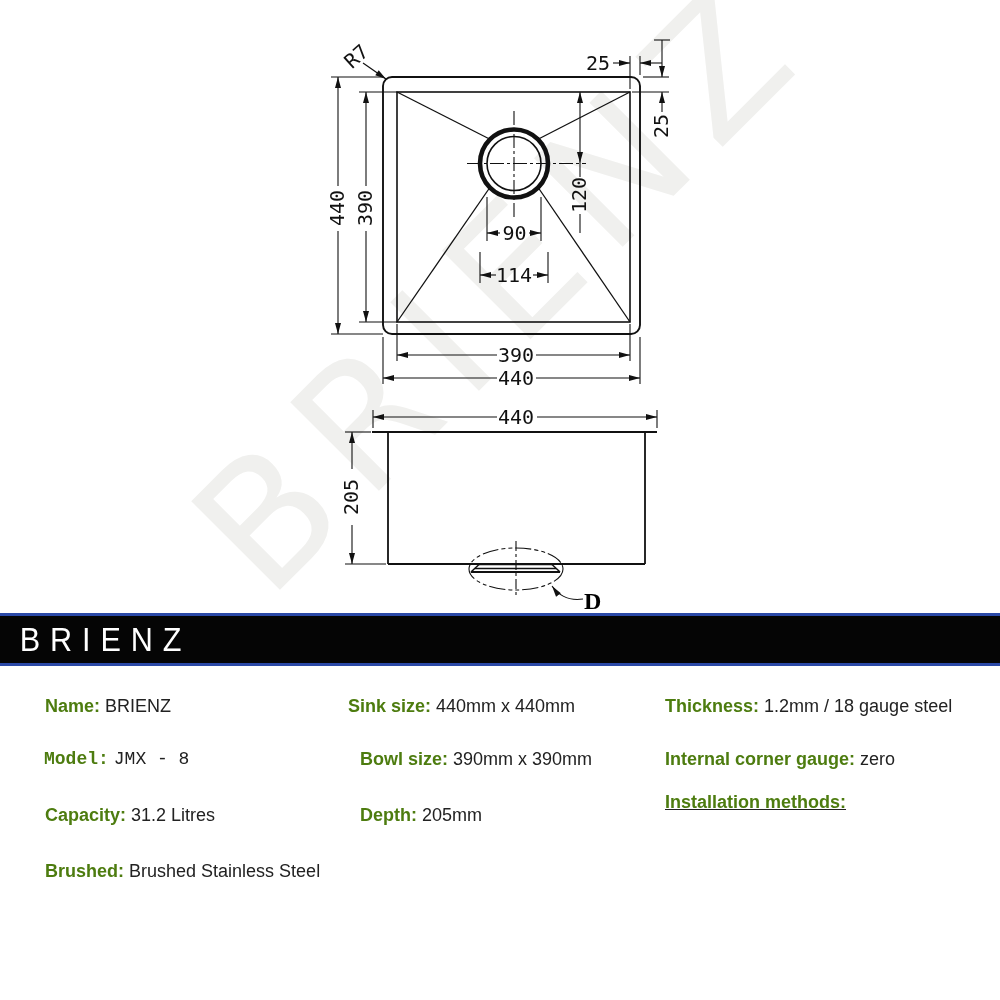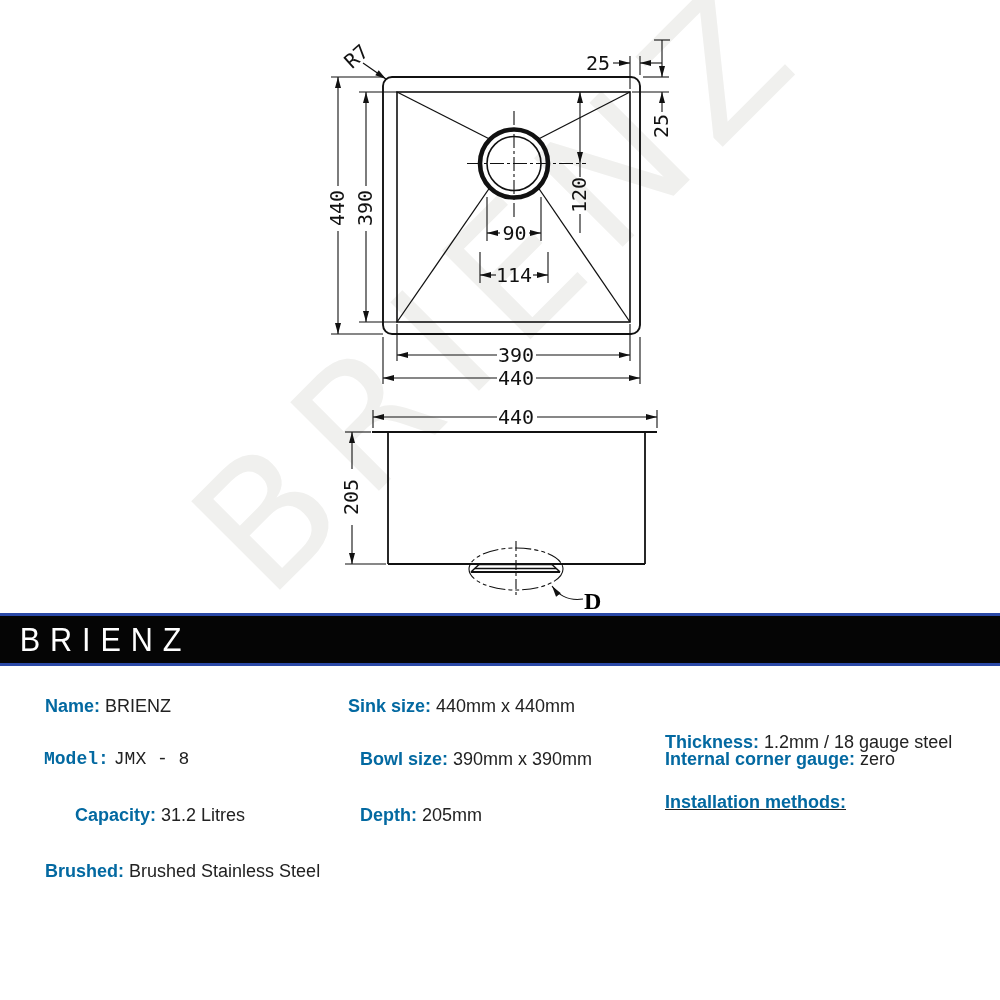--- a/index.html
+++ b/index.html
@@ -17,21 +17,21 @@
   .dimtxt{font-family:"DejaVu Sans Mono",monospace;font-size:20px;fill:#111;}
   .dlabel{font-family:"Liberation Serif",serif;font-weight:bold;font-size:24px;fill:#000;}
   
   #banner{position:absolute;left:0;top:613px;width:1000px;height:47px;background:#050505;
           border-top:3px solid #2b49a7;border-bottom:3px solid #2b49a7;z-index:2;}
   #banner .brand{display:inline-block;color:#ffffff;font-size:34px;font-weight:400;
           letter-spacing:11px;line-height:47px;padding-left:22px;
           transform:scaleX(0.9);transform-origin:left center;white-space:nowrap;}
   
   .cell{position:absolute;font-size:18px;color:#222;white-space:nowrap;z-index:2;}
-  .cell b{color:#0369a1;margin-right:5px;}
+  .cell b{color:#4d7c0f;margin-right:5px;}
   .cell .l2{margin-top:8px;}
 </style>
 </head>
 <body>
 
 <div id="stage">
 
   <div id="wm-clip">
     <div id="wm">BRIENZ</div>
   </div>
@@ -175,38 +175,38 @@
   </div>
 
   <div>
 
     <div class="cell" style="left:45px;top:696px;">
       <b>Name:</b><span>BRIENZ</span>
     </div>
     <div class="cell" style="left:44px;top:749px;font-family:Liberation Mono, monospace;">
       <b>Model:</b><span>JMX - 8</span>
     </div>
-    <div class="cell" style="left:45px;top:805px;margin-left:30px;">
+    <div class="cell" style="left:45px;top:805px;">
       <b>Capacity:</b><span>31.2 Litres</span>
     </div>
     <div class="cell" style="left:45px;top:861px;">
       <b>Brushed:</b><span>Brushed Stainless Steel</span>
     </div>
 
     <div class="cell" style="left:348px;top:696px;">
       <b>Sink size:</b><span>440mm x 440mm</span>
     </div>
     <div class="cell" style="left:360px;top:749px;">
       <b>Bowl size:</b><span>390mm x 390mm</span>
     </div>
     <div class="cell" style="left:360px;top:805px;">
       <b>Depth:</b><span>205mm</span>
     </div>
 
-    <div class="cell" style="left:665px;top:696px;margin-top:36px;">
+    <div class="cell" style="left:665px;top:696px;">
       <b>Thickness:</b><span>1.2mm / 18 gauge steel</span>
     </div>
     <div class="cell" style="left:665px;top:749px;">
       <b>Internal corner gauge:</b><span>zero</span>
     </div>
     <div class="cell" style="left:665px;top:792px;text-decoration:underline;">
       <b>Installation methods:</b>
     </div>
   </div>
 

